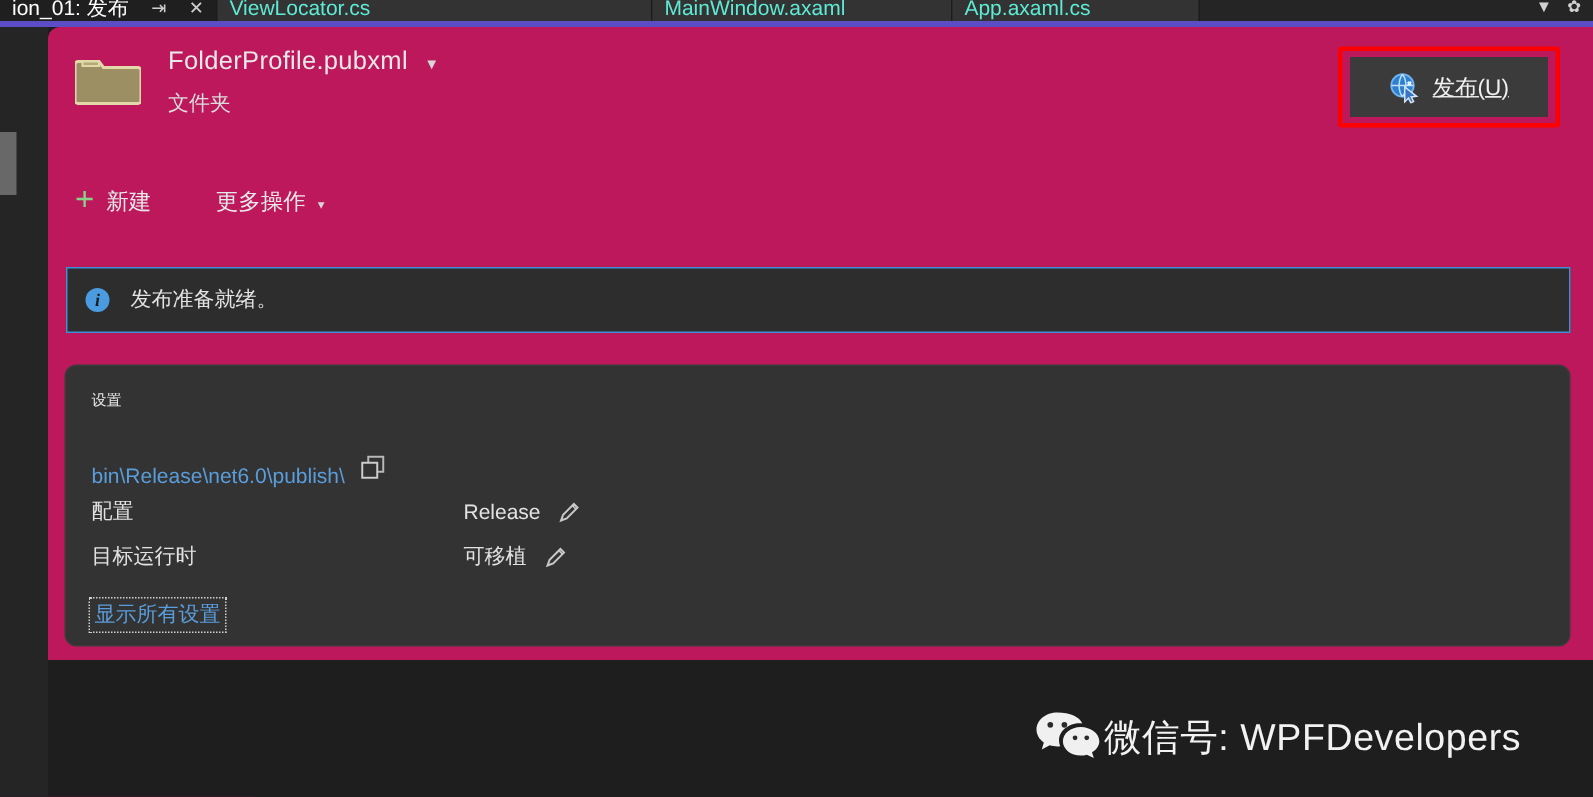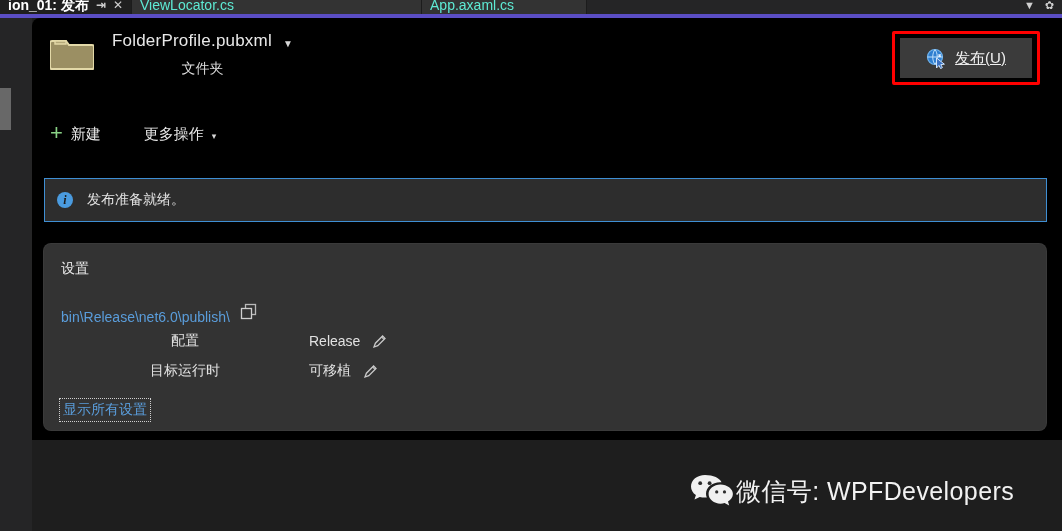--- a/index.html
+++ b/index.html
@@ -36,21 +36,22 @@
     color: #b5a642;
     white-space: nowrap;
     box-sizing: border-box;
     border-right: 1px solid #1c1c1c;
     overflow: hidden;
     position: relative;
   }
   .tab.active {
     background: #1f1f1f;
     color: #ffffff;
-    font-weight: bold;
+    font-weight: normal;
+    gap: 8px;
   }
   .tab.inactive {
     background: #333333;
     color: #5eead4;
   }
   .tab-label {
     line-height: 14px;
     position: relative;
     top: -2px;
   }
@@ -112,23 +113,22 @@
     background: #686868;
   }
 
   
   #publish-panel {
     position: absolute;
     left: 32px;
     top: 0;
     width: 1030px;
     height: 422px;
-    background: #000000;
+    background: #be185d;
     border-top-left-radius: 8px;
-    text-align: center;
   }
 
   
   #profile-header {
     position: absolute;
     left: 18px;
     top: 13px;
     display: flex;
     align-items: flex-start;
   }
@@ -265,21 +265,21 @@
     width: 1002px;
     height: 186px;
     background: #333333;
     border-radius: 7px;
     box-shadow: 0 0 0 1px #3a3a3a;
   }
   #settings-title {
     position: absolute;
     left: 17px;
     top: 16px;
-    font-size: 14px;
+    font-size: 10px;
     color: #e8e8e8;
   }
   .setting-row {
     position: absolute;
     left: 17px;
     height: 22px;
     display: flex;
     align-items: center;
     width: 600px;
   }
@@ -341,20 +341,23 @@
 <body>
 
 <div id="tabstrip">
   <div class="tab active">
     <span class="tab-label">ion_01: 发布</span>
     <span class="tab-ctl">⇥</span>
     <span class="tab-ctl">✕</span>
   </div>
   <div class="tab inactive" style="width:290px;">
     <span class="tab-label">ViewLocator.cs</span>
+  </div>
+  <div class="tab inactive" style="width:200px;">
+    <span class="tab-label">MainWindow.axaml</span>
   </div>
   <div class="tab inactive" style="width:165px;">
     <span class="tab-label">App.axaml.cs</span>
   </div>
   <div id="tab-right-ctls">
     <span>▼</span>
     <span>✿</span>
   </div>
 </div>
 <div id="accent-line"></div>

